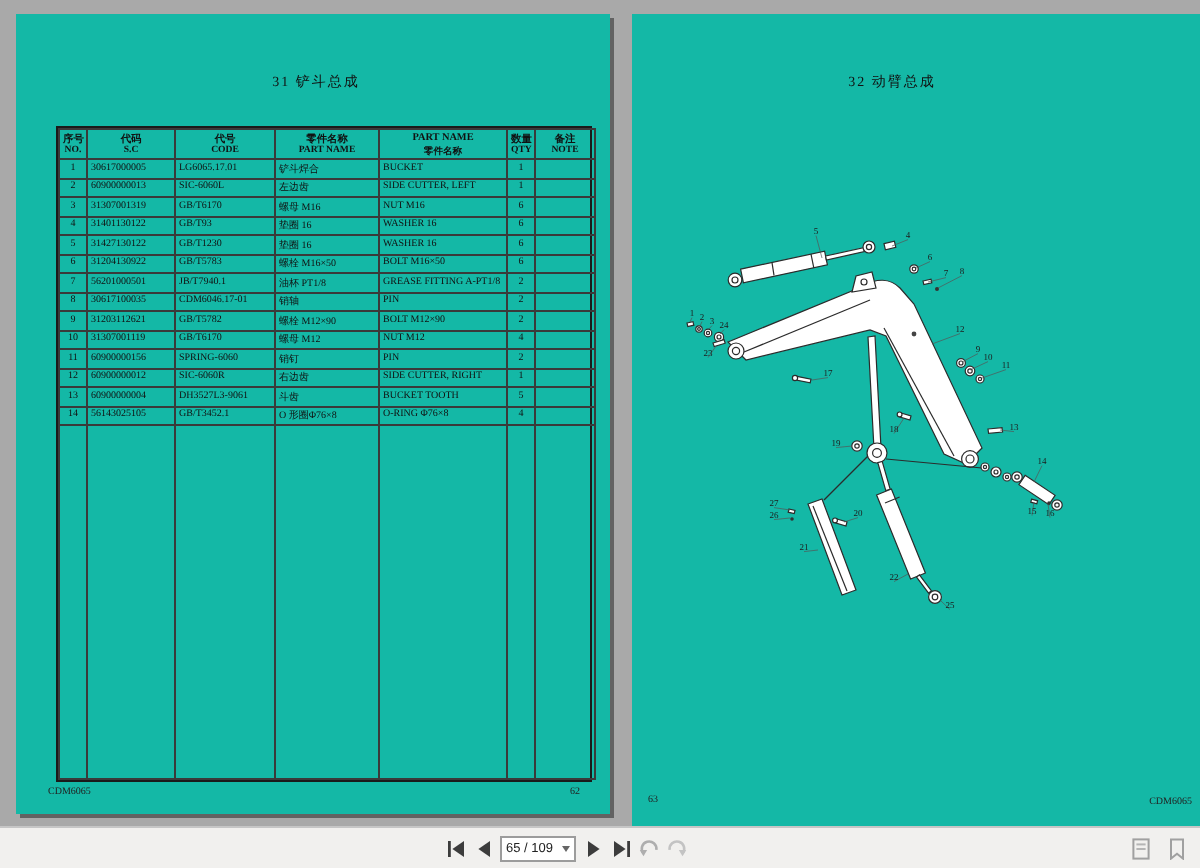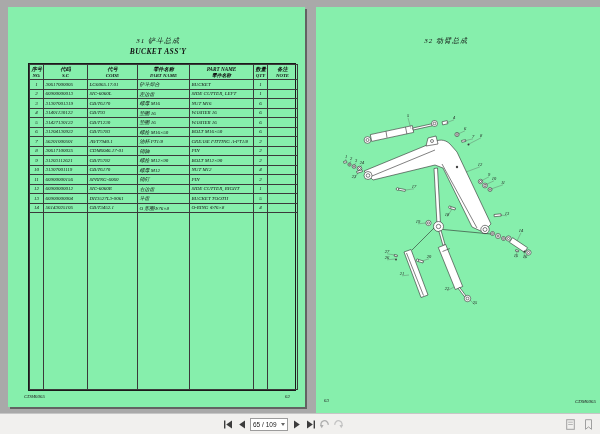--- a/index.html
+++ b/index.html
@@ -1,19 +1,19 @@
 <!DOCTYPE html>
 <html><head>
 <meta charset="utf-8">
 <style>
   * { margin:0; padding:0; box-sizing:border-box; }
   html,body { width:600px; height:434px; overflow:hidden; }
   body { background:#a9a9a9; font-family:"Liberation Serif", serif; position:relative;
          -webkit-text-size-adjust:none; }
-  .page { position:absolute; background:#86efac; box-shadow:2px 2px 0 rgba(40,40,40,.55);font-style:italic; }
+  .page { position:absolute; background:#14b8a6; box-shadow:2px 2px 0 rgba(40,40,40,.55); }
   #left-page  { left:8px;  top:7px; width:297px; height:400px; }
   #right-page { left:316px; top:7px; width:284px; height:406px; }
 
   .title-block { position:absolute; text-align:center; color:#111; }
   #left-title  { left:60px; top:29px; width:180px; }
   #right-title { left:50px; top:29px; width:160px; }
   .t-cn { font-size:7px; letter-spacing:1px; }
   .t-en { font-size:7.5px; font-weight:bold; letter-spacing:.4px; margin-top:1px; }
 
   #table-wrap { position:absolute; left:20px; top:56px; width:268px; height:328px;
@@ -49,21 +49,20 @@
   #page-box .caret { width:0; height:0; border-left:2.5px solid transparent;
                      border-right:2.5px solid transparent; border-top:3.5px solid #666; }
   #right-icons { position:absolute; right:6px; top:4px; display:flex; gap:7px; }
 </style>
 </head>
 <body>
 
 <div class="page" id="left-page">
   <div class="title-block" id="left-title">
     <div class="t-cn">31  铲斗总成</div>
-    <div class="t-en">BUCKET ASS'Y</div>
   </div>
 
   <div id="table-wrap">
     <table class="parts">
       <colgroup>
         <col style="width:14px">
           <col style="width:44px">
           <col style="width:50px">
         <col style="width:52px">
           <col style="width:64px">

